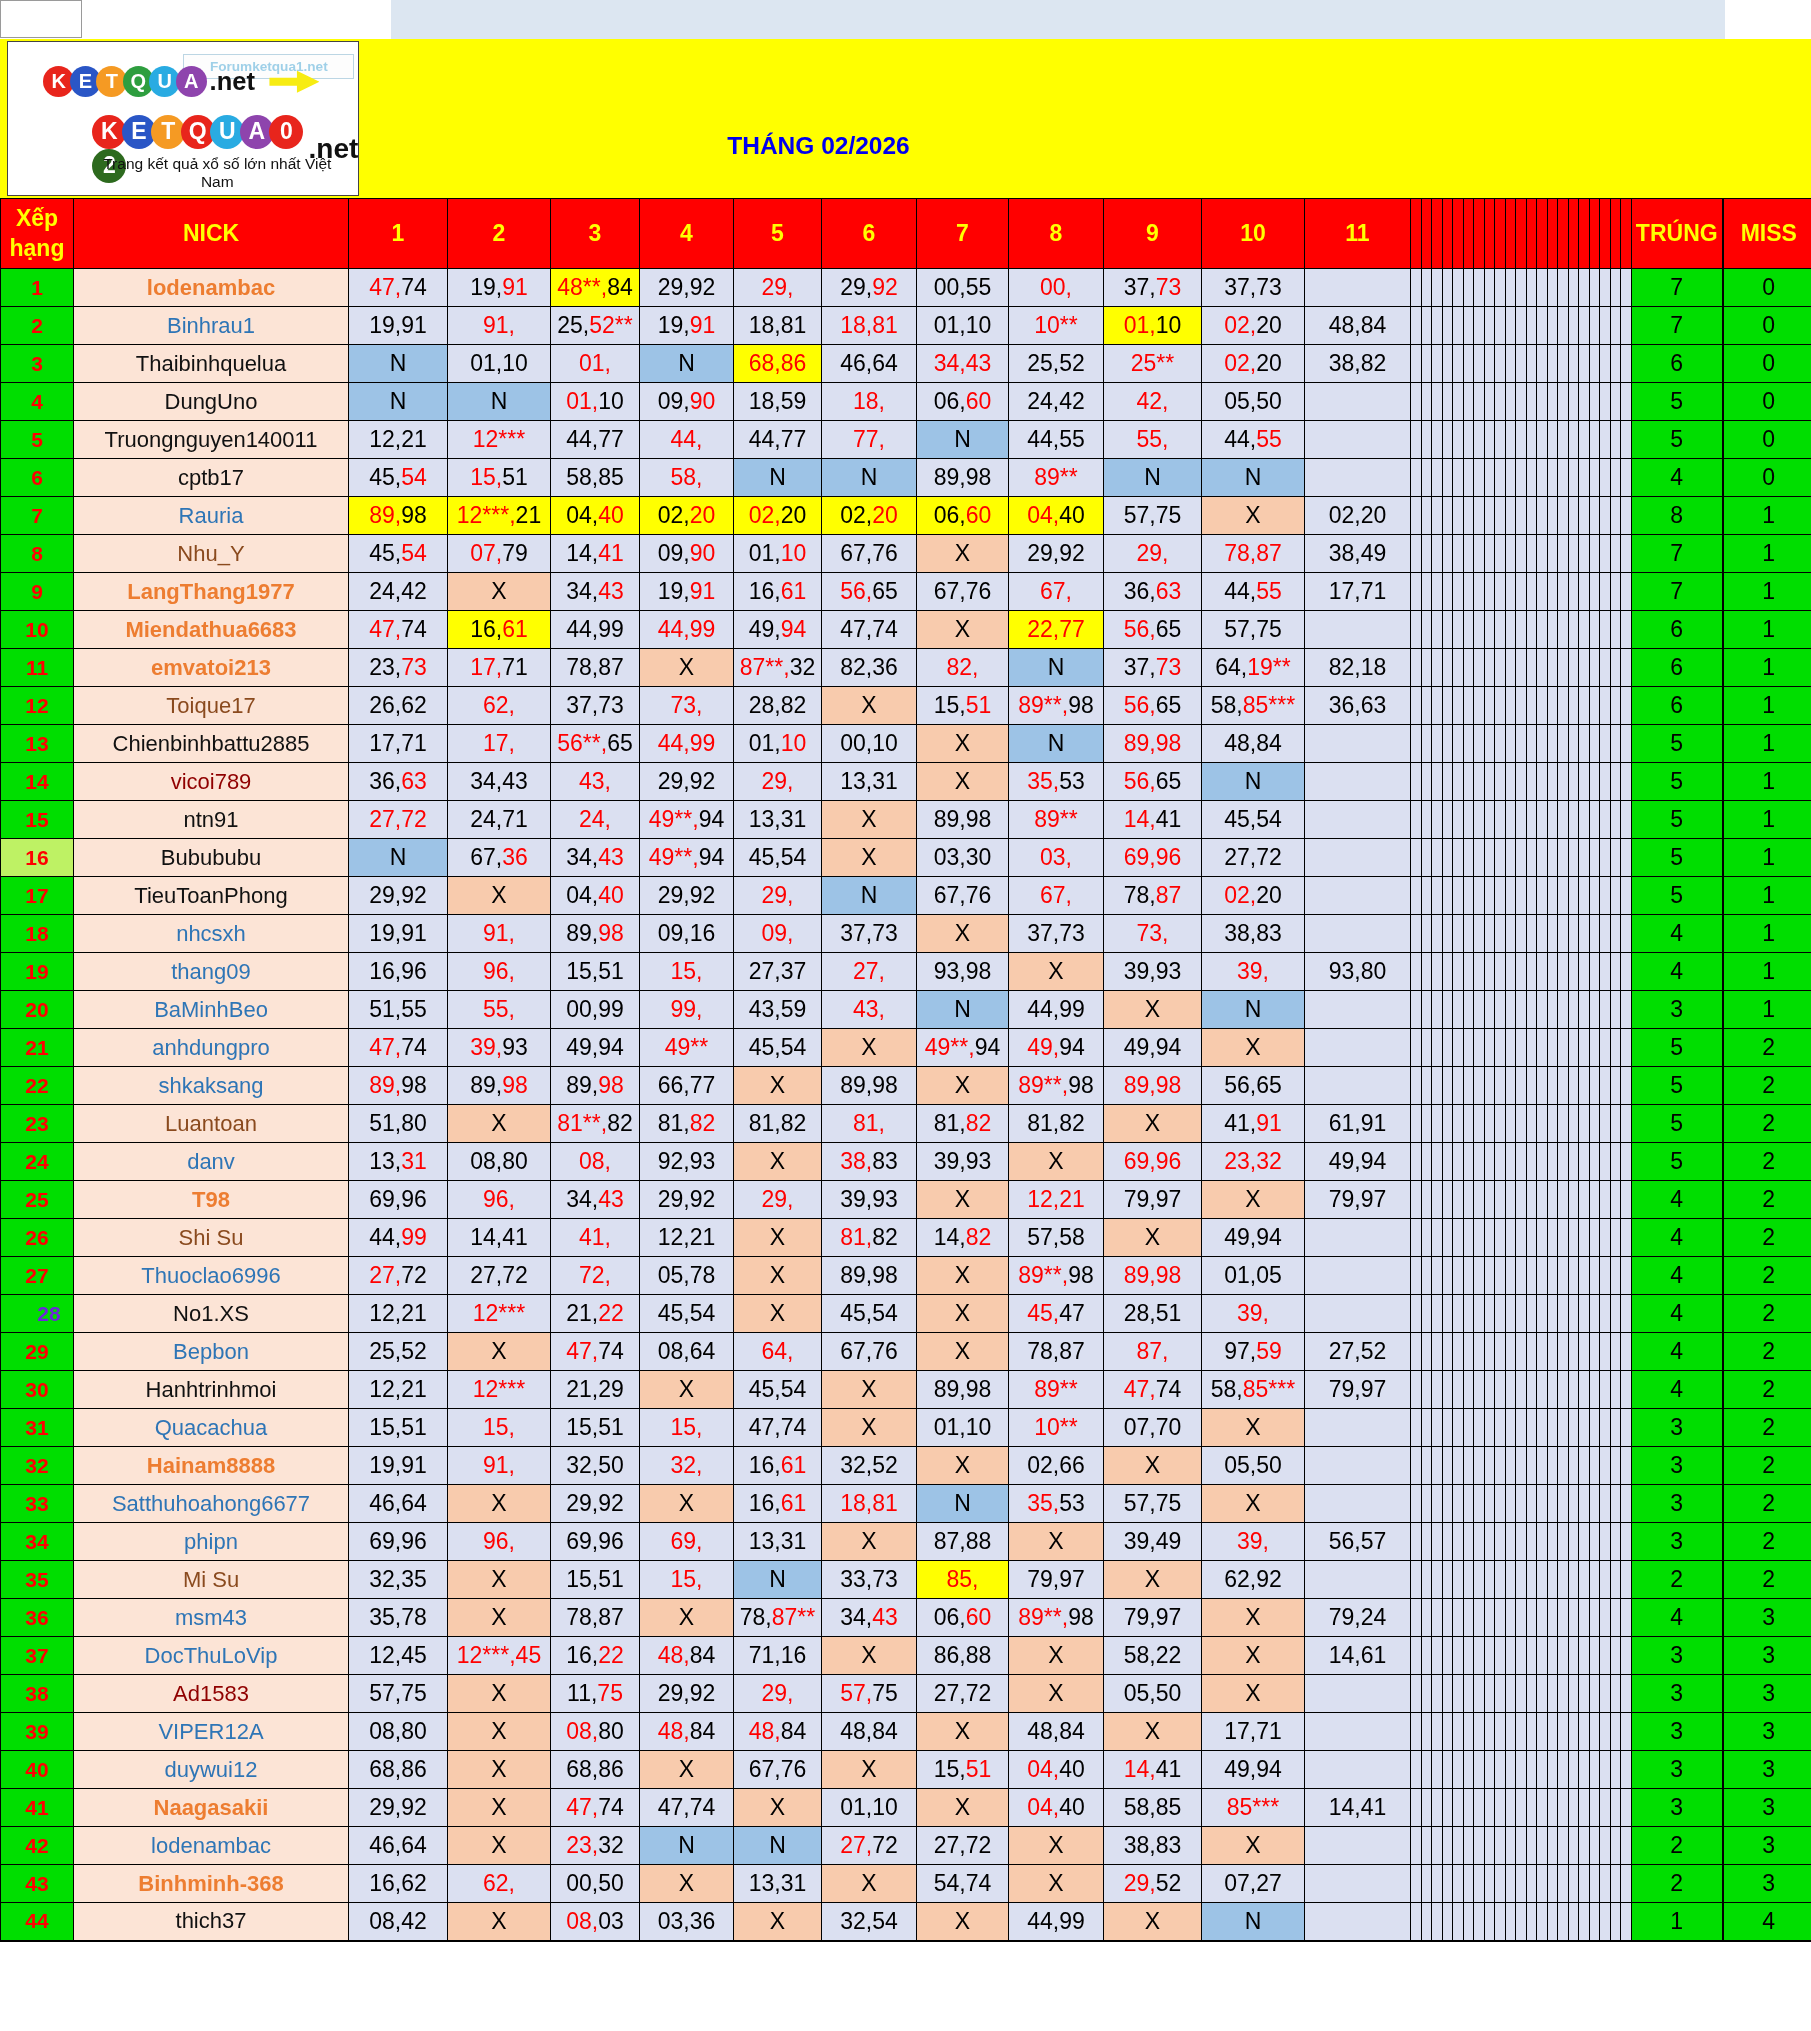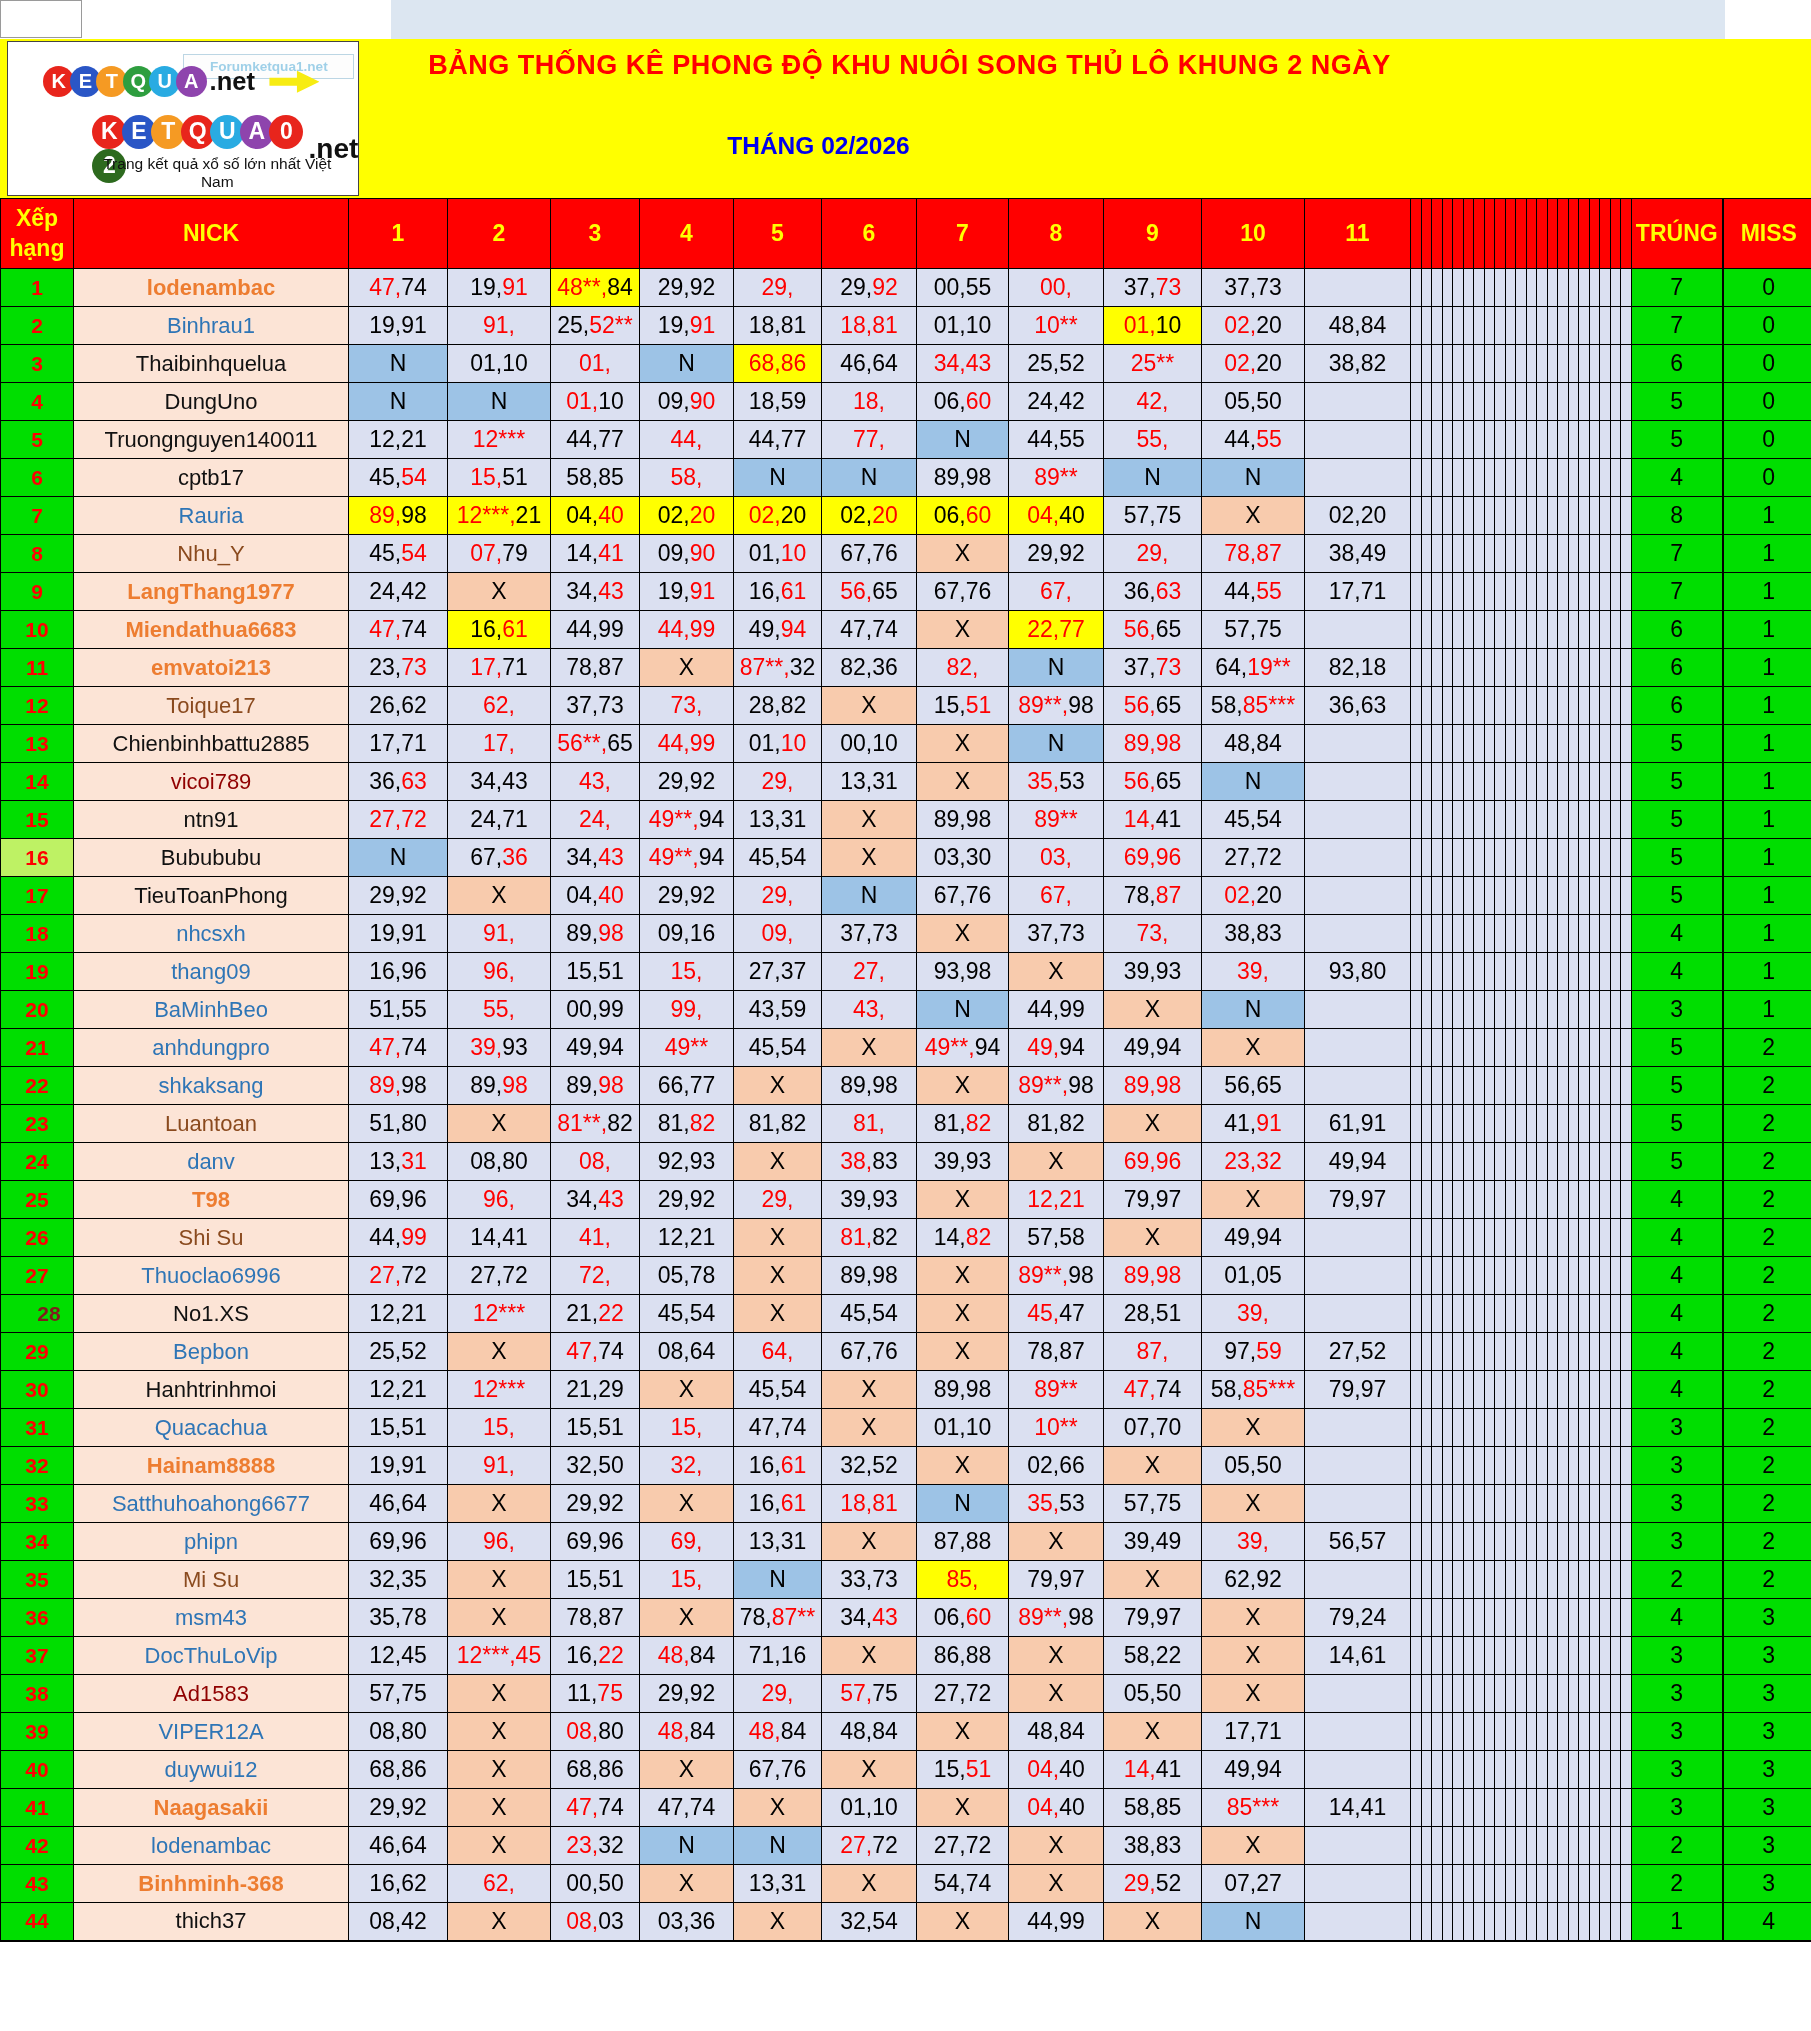--- a/index.html
+++ b/index.html
@@ -39,21 +39,20 @@
 </style>
 </head>
 <body>
 
 <div class="top-row">
   <div class="top-left-box"></div>
   <div class="top-strip" style="background: rgb(220, 230, 241);"></div>
 </div>
 
 <div class="banner" style="background: rgb(255, 255, 0);">
-  <div class="page-title" style="color: rgb(255, 0, 0);">BẢNG THỐNG KÊ PHONG ĐỘ KHU NUÔI SONG THỦ LÔ KHUNG  2 NGÀY</div>
   <div class="page-subtitle" style="color: rgb(0, 0, 238);">THÁNG 02/2026</div>
   <div class="logo-box">
     <div class="watermark">Forumketqua1.net</div>
     <div class="logo-line1">
       <span id="logo1-letters"><span class="circ c1" style="background: rgb(232, 37, 28);">K</span><span class="circ c1" style="background: rgb(42, 86, 198);">E</span><span class="circ c1" style="background: rgb(245, 154, 35);">T</span><span class="circ c1" style="background: rgb(46, 158, 63);">Q</span><span class="circ c1" style="background: rgb(41, 171, 226);">U</span><span class="circ c1" style="background: rgb(142, 68, 173);">A</span></span>
       <span class="net1">.net</span>
       <span class="arrow" id="logo-arrow" style="background: rgb(247, 236, 19);"></span>
     </div>
     <div class="logo-line2">
       <span id="logo2-letters"><span class="circ c2" style="background: rgb(232, 37, 28);">K</span><span class="circ c2" style="background: rgb(42, 86, 198);">E</span><span class="circ c2" style="background: rgb(245, 154, 35);">T</span><span class="circ c2" style="background: rgb(232, 37, 28);">Q</span><span class="circ c2" style="background: rgb(41, 171, 226);">U</span><span class="circ c2" style="background: rgb(142, 68, 173);">A</span><span class="circ c2" style="background: rgb(232, 37, 28);">0</span><span class="circ c2" style="background: rgb(45, 106, 30);">2</span></span>
@@ -1166,21 +1165,21 @@
         <td style="background: rgb(219, 224, 241);"></td>
         <td style="background: rgb(219, 224, 241);"></td>
         <td style="background: rgb(219, 224, 241);"></td>
         <td style="background: rgb(219, 224, 241);"></td>
         <td style="background: rgb(219, 224, 241);"></td>
         <td style="background: rgb(219, 224, 241);"></td>
         <td class="tm" style="background: rgb(0, 222, 0);">4</td>
         <td class="tm col-miss" style="background: rgb(0, 222, 0);">2</td>
       </tr>
       <tr>
-        <td class="rank" style="background: rgb(0, 222, 0); color: #7f1d1d; padding-left: 24px;">28</td>
+        <td class="rank" style="background: rgb(0, 222, 0); color: #6d28d9; padding-left: 24px;">28</td>
         <td class="nick" style="background: rgb(252, 228, 214); color: rgb(17, 17, 17);">No1.XS</td>
         <td style="background: rgb(219, 224, 241); color: rgb(0, 0, 0);">12,21</td>
         <td style="background: rgb(219, 224, 241); color: rgb(255, 0, 0);">12***</td>
         <td style="background: rgb(219, 224, 241);"><span style="color: rgb(0, 0, 0);">21,</span><span style="color: rgb(255, 0, 0);">22</span></td>
         <td style="background: rgb(219, 224, 241); color: rgb(0, 0, 0);">45,54</td>
         <td style="background: rgb(248, 203, 173); color: rgb(0, 0, 0);">X</td>
         <td style="background: rgb(219, 224, 241); color: rgb(0, 0, 0);">45,54</td>
         <td style="background: rgb(248, 203, 173); color: rgb(0, 0, 0);">X</td>
         <td style="background: rgb(219, 224, 241);"><span style="color: rgb(255, 0, 0);">45,</span><span style="color: rgb(0, 0, 0);">47</span></td>
         <td style="background: rgb(219, 224, 241); color: rgb(0, 0, 0);">28,51</td>

